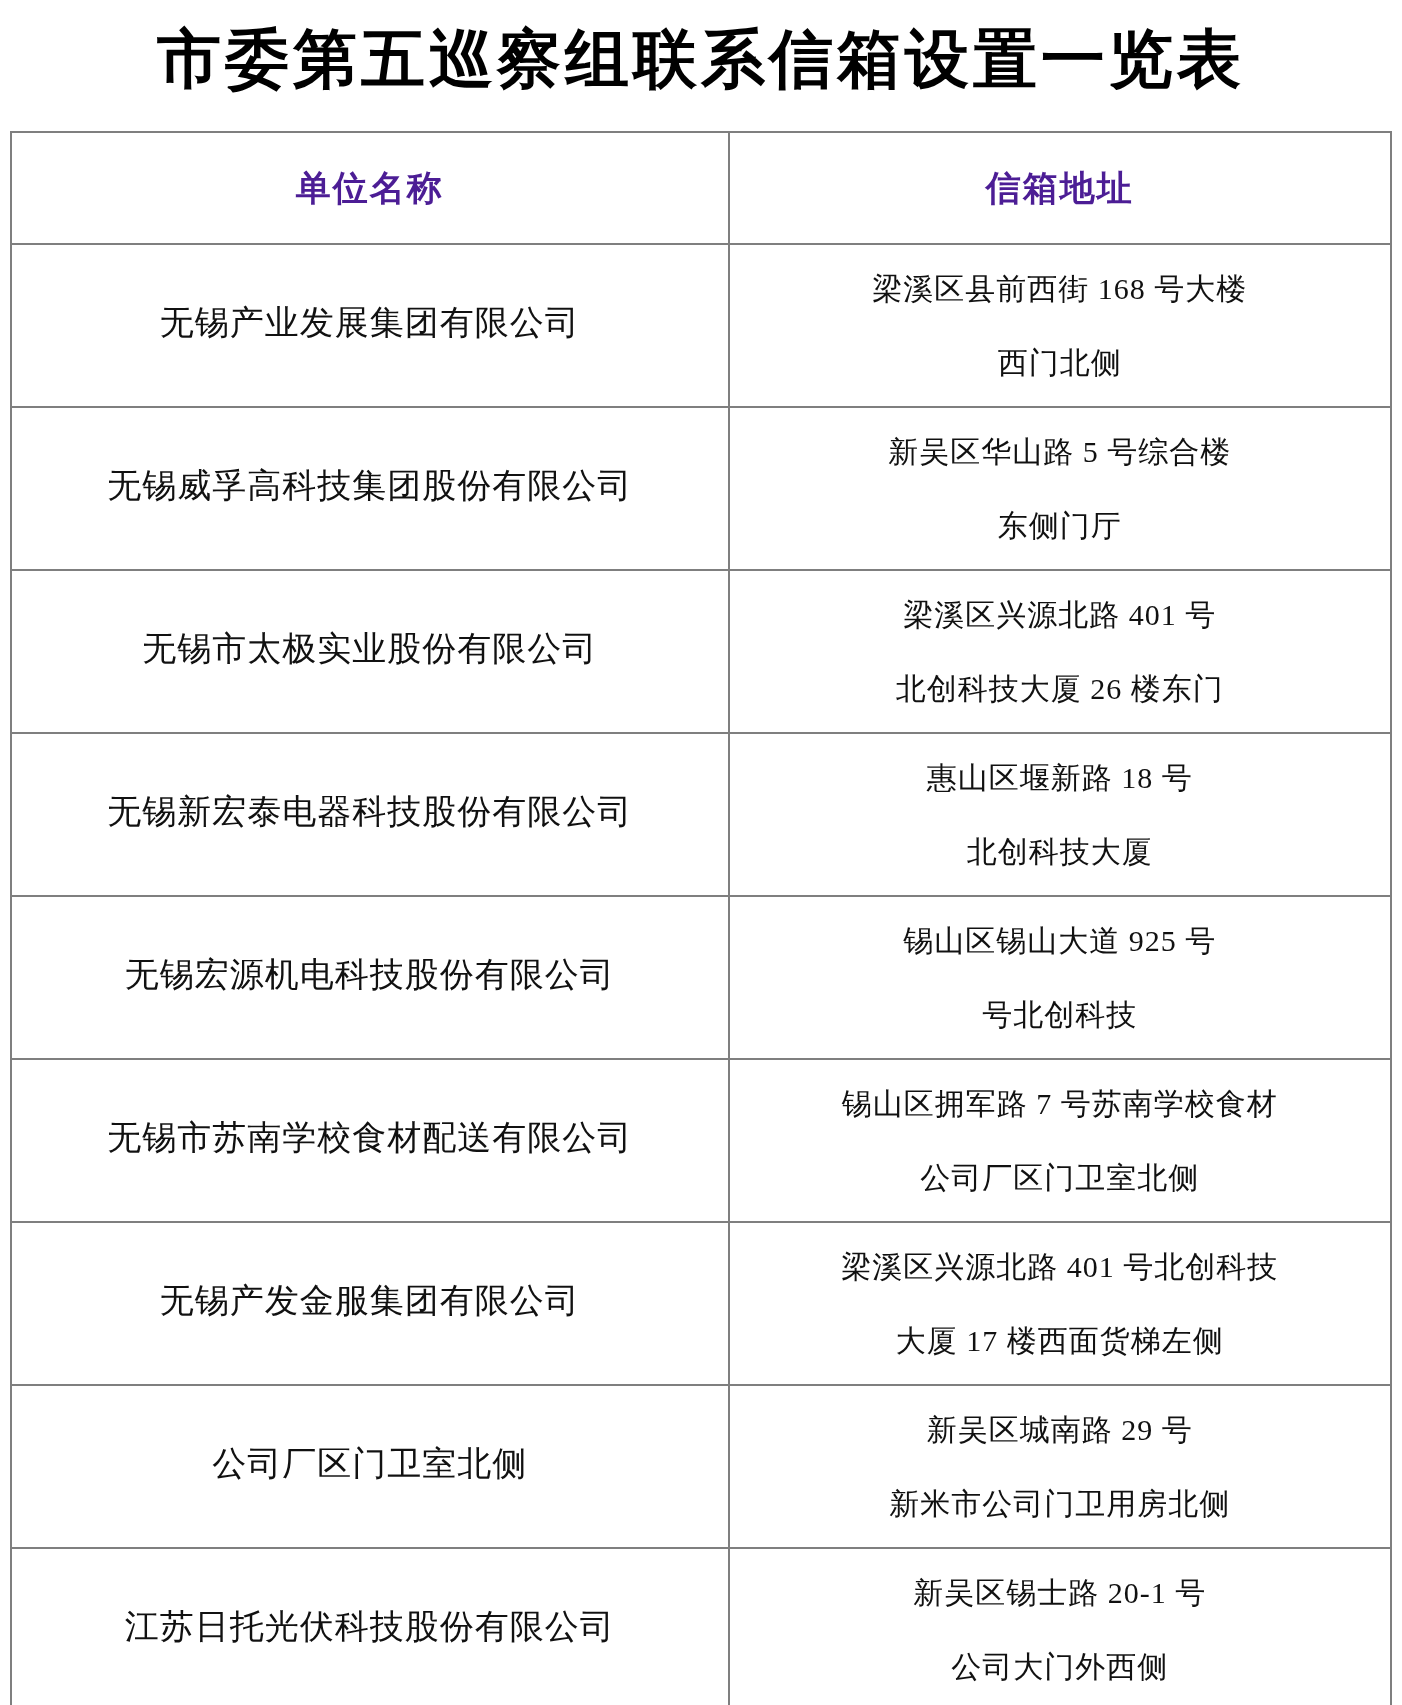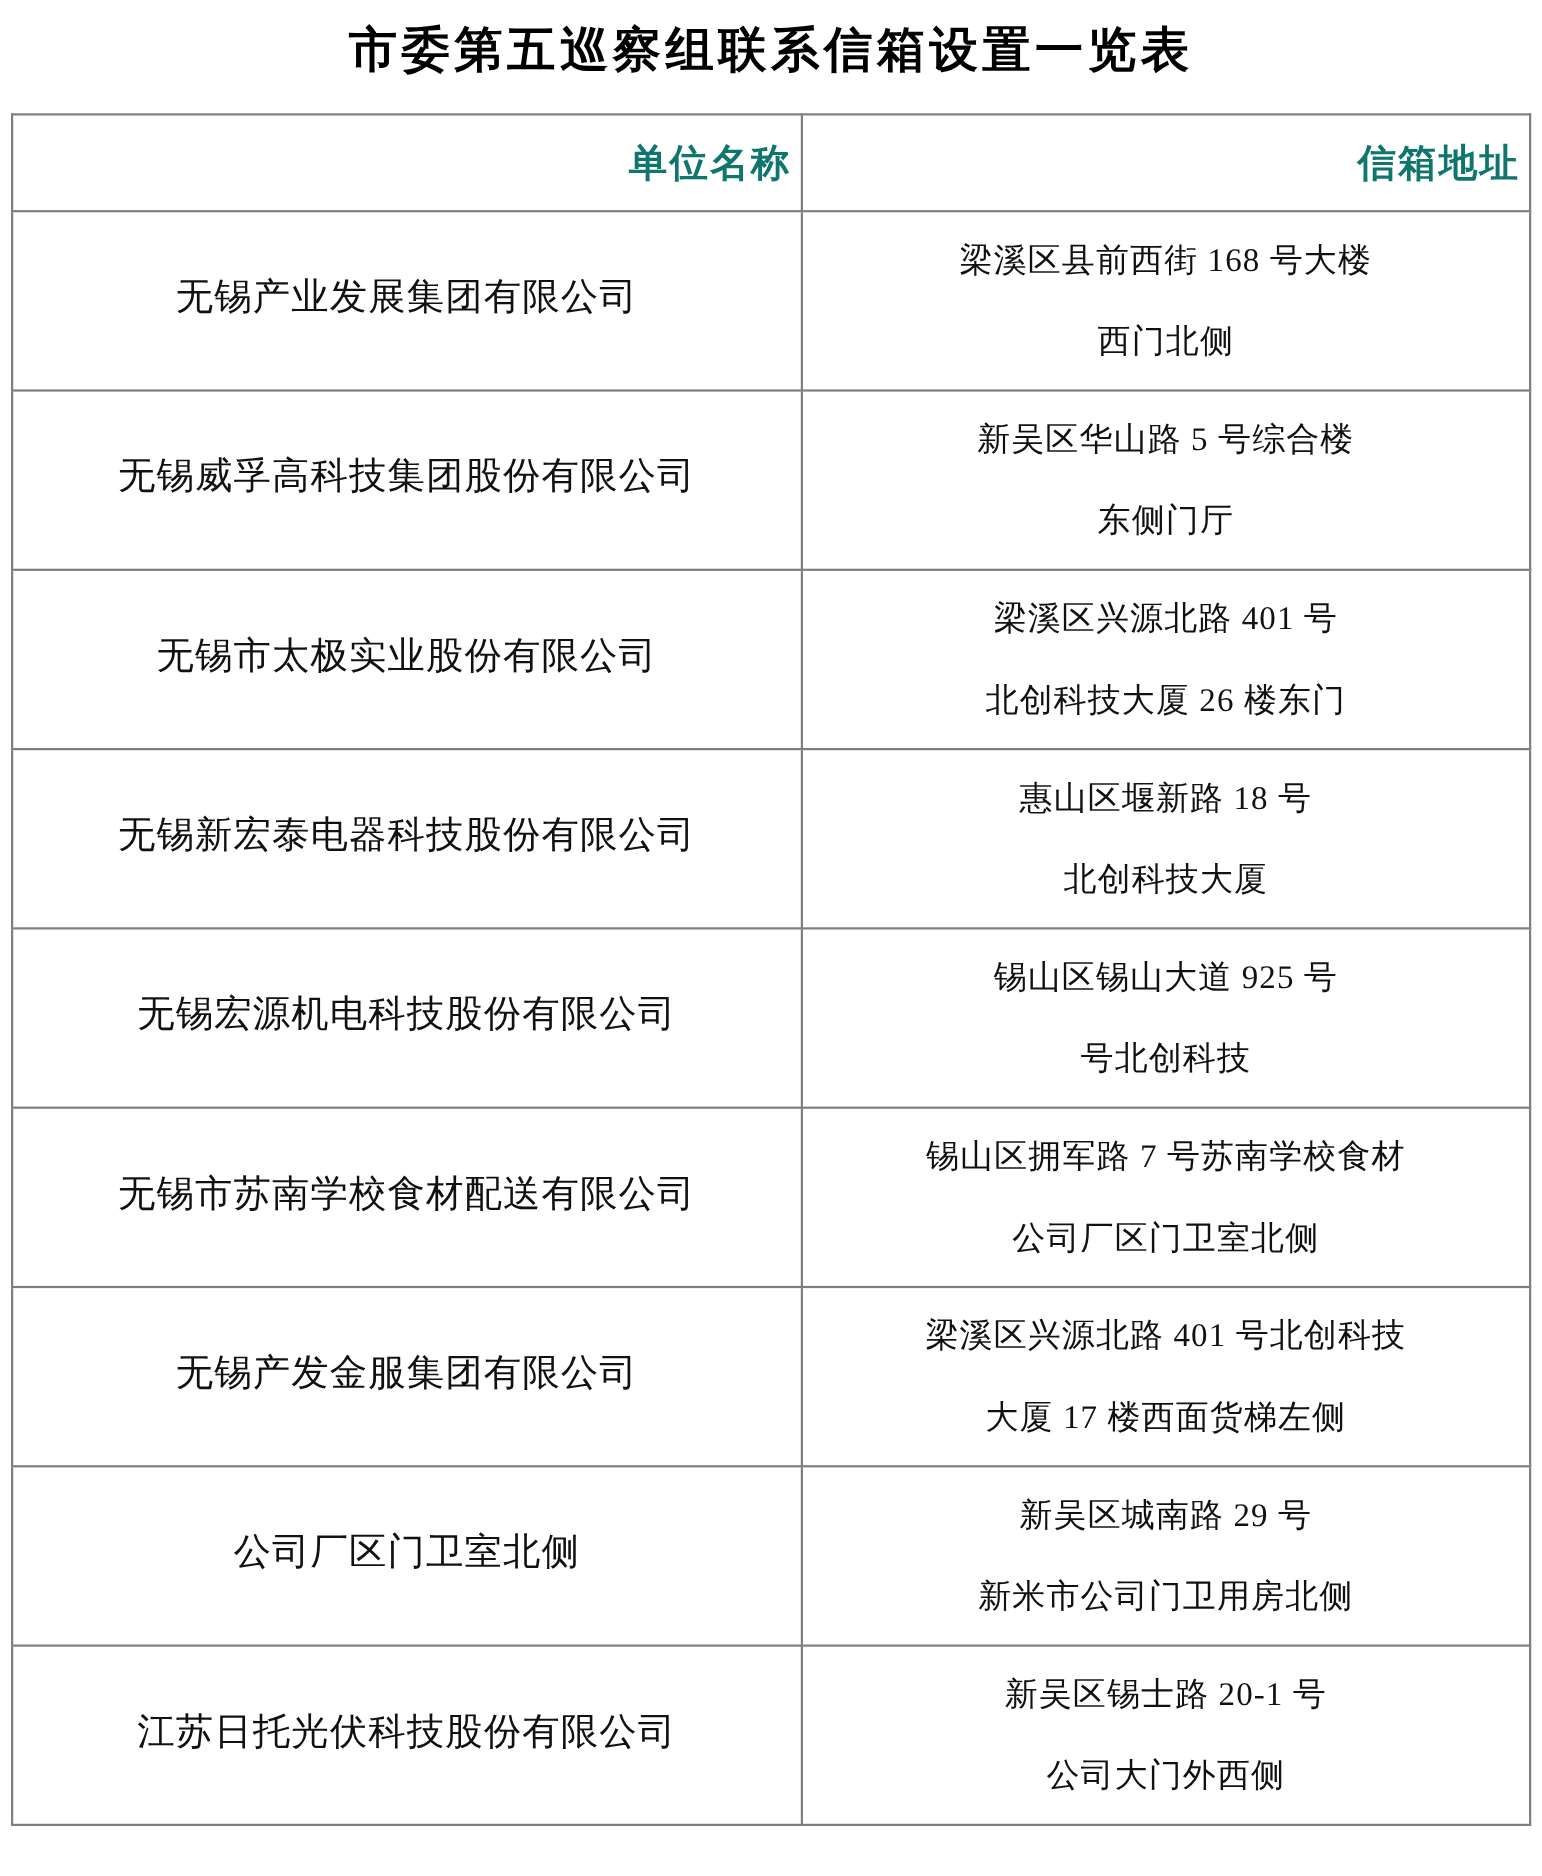--- a/index.html
+++ b/index.html
@@ -13,21 +13,21 @@
     height: 1705px;
     background: #ffffff;
     font-family: "Liberation Serif", serif;
     color: #111111;
     box-sizing: border-box;
   }
   .doc-title {
     padding-top: 16px;
     text-align: center;
     font-family: "Liberation Serif", serif;
-    font-size: 44px;
+    font-size: 64px;
     font-weight: bold;
     letter-spacing: 4px;
     color: #000000;
   }
   table.contact-table {
     margin: 28px auto 0 auto;
     width: 1382px;
     border-collapse: collapse;
     table-layout: fixed;
   }
@@ -35,27 +35,26 @@
   table.contact-table col.col-addr { width: 48%; }
   table.contact-table th,
   table.contact-table td {
     border: 2px solid #7f7f7f;
     text-align: center;
     vertical-align: middle;
     padding: 0 8px;
     box-sizing: border-box;
   }
   table.contact-table th {
-    height: 88px;
+    height: 112px;
     font-family: "Liberation Sans", sans-serif;
     font-size: 35px;
     font-weight: bold;
     letter-spacing: 2px;
-    color: #0f766e;
-    text-align: right;
+    color: #4c1d95;
   }
   table.contact-table td {
     height: 163px;
     font-size: 34px;
   }
   .unit-name {
     display: inline-block;
     font-family: Liberation Mono, monospace;
     font-size: 34px;
     letter-spacing: 1px;

